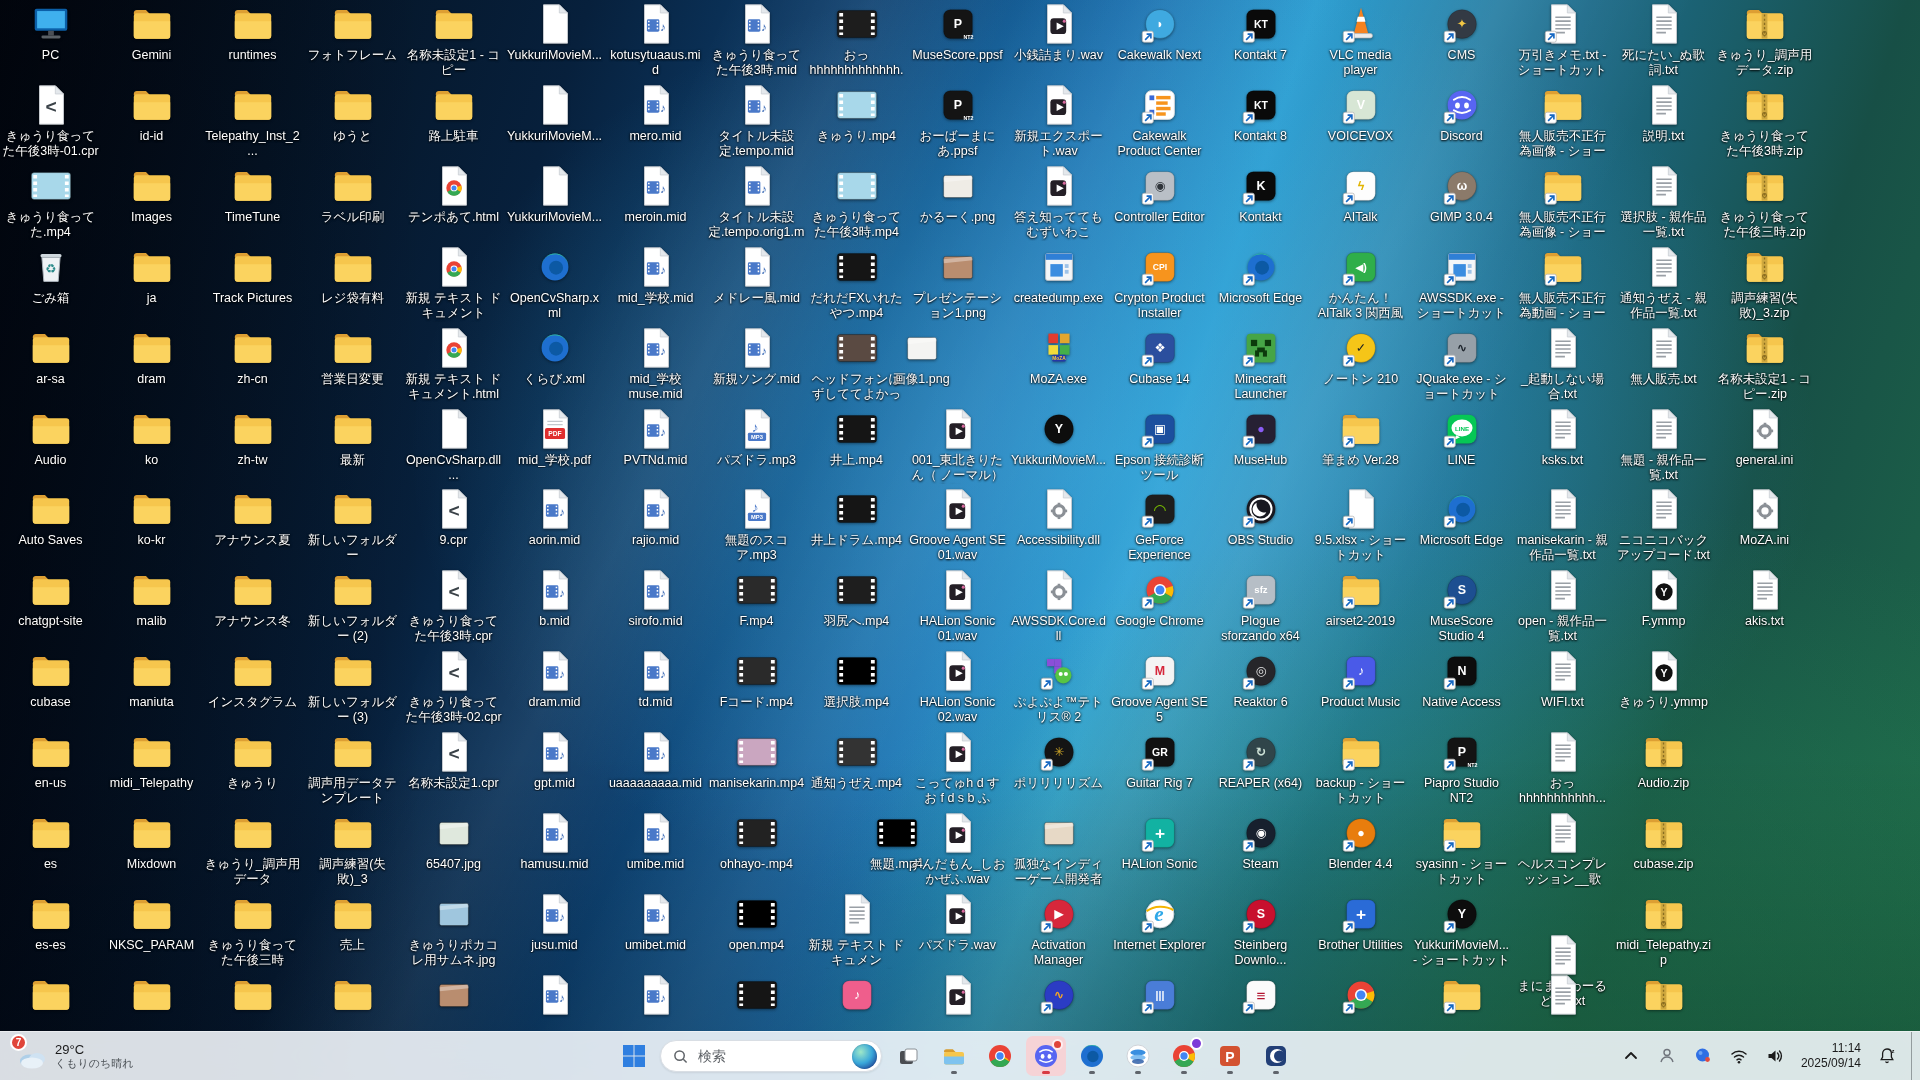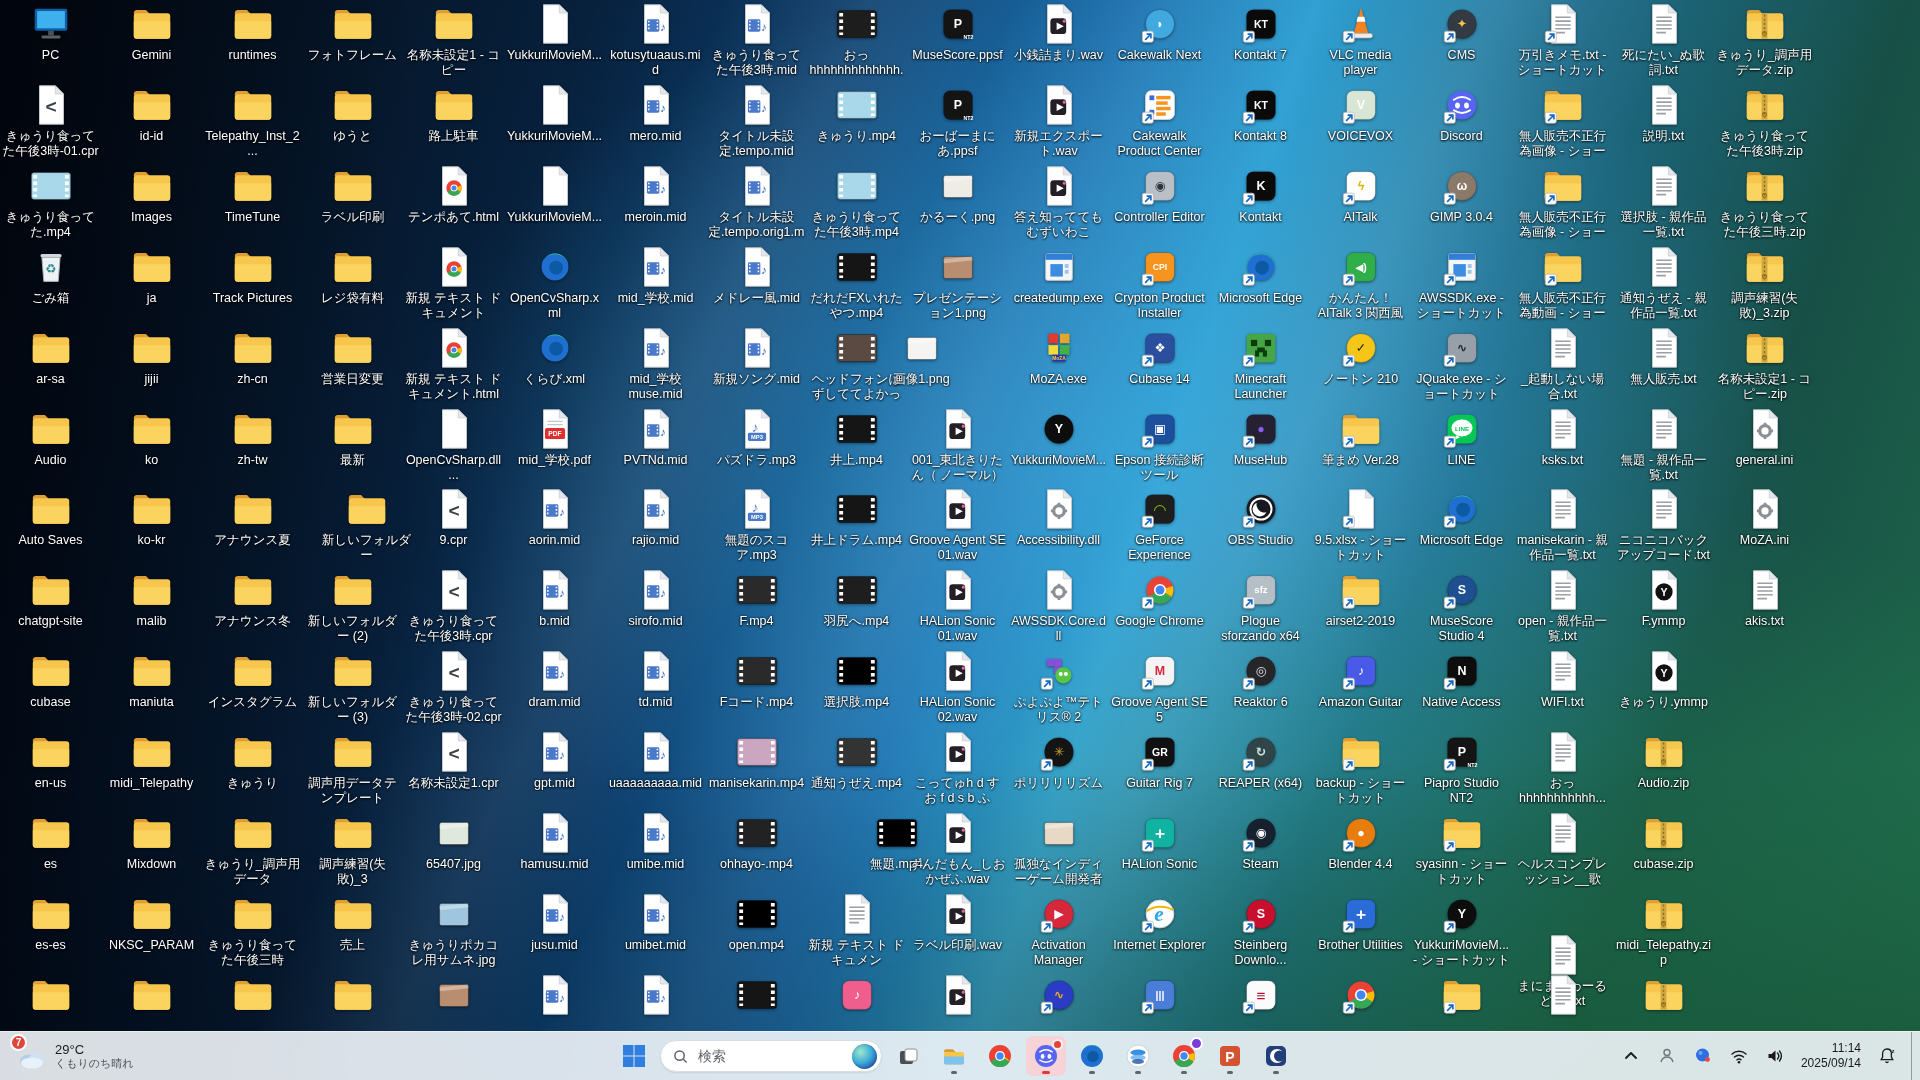--- a/index.html
+++ b/index.html
@@ -721,21 +721,21 @@
   <path d="M5 21h38v15.3a3 3 0 0 1-3 3H8a3 3 0 0 1-3-3z" fill="#fbd35f"></path>
         </svg></div>
     <div class="ilbl">ar-sa</div>
     </div>
     <div class="dicon" style="left:101px;top:324px">
     <div class="ig"><svg class="isvg" viewBox="0 0 48 48">
           <path d="M5 12.5c0-1.9 1.4-3.1 3.1-3.1h9.6l4.3 4.3H5z" fill="#dd9f33"></path>
   <rect x="5" y="12.8" width="38" height="26.5" rx="3" fill="#f6c64d"></rect>
   <path d="M5 21h38v15.3a3 3 0 0 1-3 3H8a3 3 0 0 1-3-3z" fill="#fbd35f"></path>
         </svg></div>
-    <div class="ilbl">jijii</div>
+    <div class="ilbl">dram</div>
     </div>
     <div class="dicon" style="left:202px;top:324px">
     <div class="ig"><svg class="isvg" viewBox="0 0 48 48">
           <path d="M5 12.5c0-1.9 1.4-3.1 3.1-3.1h9.6l4.3 4.3H5z" fill="#dd9f33"></path>
   <rect x="5" y="12.8" width="38" height="26.5" rx="3" fill="#f6c64d"></rect>
   <path d="M5 21h38v15.3a3 3 0 0 1-3 3H8a3 3 0 0 1-3-3z" fill="#fbd35f"></path>
         </svg></div>
     <div class="ilbl">zh-cn</div>
     </div>
     <div class="dicon" style="left:302px;top:324px">
@@ -1057,21 +1057,21 @@
     <div class="ilbl">ko-kr</div>
     </div>
     <div class="dicon" style="left:202px;top:485px">
     <div class="ig"><svg class="isvg" viewBox="0 0 48 48">
           <path d="M5 12.5c0-1.9 1.4-3.1 3.1-3.1h9.6l4.3 4.3H5z" fill="#dd9f33"></path>
   <rect x="5" y="12.8" width="38" height="26.5" rx="3" fill="#f6c64d"></rect>
   <path d="M5 21h38v15.3a3 3 0 0 1-3 3H8a3 3 0 0 1-3-3z" fill="#fbd35f"></path>
         </svg></div>
     <div class="ilbl">アナウンス夏</div>
     </div>
-    <div class="dicon" style="left:316px;top:485px">
+    <div class="dicon" style="left:302px;top:485px">
     <div class="ig"><svg class="isvg" viewBox="0 0 48 48">
           <path d="M5 12.5c0-1.9 1.4-3.1 3.1-3.1h9.6l4.3 4.3H5z" fill="#dd9f33"></path>
   <rect x="5" y="12.8" width="38" height="26.5" rx="3" fill="#f6c64d"></rect>
   <path d="M5 21h38v15.3a3 3 0 0 1-3 3H8a3 3 0 0 1-3-3z" fill="#fbd35f"></path>
         </svg></div>
     <div class="ilbl">新しいフォルダー</div>
     </div>
     <div class="dicon" style="left:403px;top:485px">
     <div class="ig"><svg class="isvg" viewBox="0 0 48 48">
           <path d="M12 4h16.5l8.5 8.5V44H12z" fill="#fff" stroke="#c9cdd2" stroke-width="1"></path>
@@ -1486,21 +1486,21 @@
         </svg></div>
     <div class="ilbl">Reaktor 6</div>
     </div>
     <div class="dicon" style="left:1310px;top:647px">
     <div class="ig"><svg class="isvg" viewBox="0 0 48 48">
           <rect x="9" y="9" width="30" height="30" rx="7" fill="#4a5ae8" stroke="rgba(0,0,0,.15)"></rect>
           <text x="24" y="28.68" text-anchor="middle" font-size="13" fill="#fff" font-weight="bold" font-family="Liberation Sans, DejaVu Sans, sans-serif">♪</text>
           <rect x="5.5" y="31.5" width="11.5" height="11.5" rx="2" fill="#fff" stroke="#b5b5b5" stroke-width="0.8"></rect>
   <path d="M8.5 40.5l5.5-5.5M14.5 39v-4.5H10" stroke="#1567c2" stroke-width="1.7" fill="none"></path>
         </svg></div>
-    <div class="ilbl">Amazon Guitar</div>
+    <div class="ilbl">Product Music</div>
     </div>
     <div class="dicon" style="left:1411px;top:647px">
     <div class="ig"><svg class="isvg" viewBox="0 0 48 48">
           <rect x="9" y="9" width="30" height="30" rx="7" fill="#0d0d0d" stroke="rgba(0,0,0,.15)"></rect>
           <text x="24" y="28.68" text-anchor="middle" font-size="13" fill="#fff" font-weight="bold" font-family="Liberation Sans, DejaVu Sans, sans-serif">N</text>
           <rect x="5.5" y="31.5" width="11.5" height="11.5" rx="2" fill="#fff" stroke="#b5b5b5" stroke-width="0.8"></rect>
   <path d="M8.5 40.5l5.5-5.5M14.5 39v-4.5H10" stroke="#1567c2" stroke-width="1.7" fill="none"></path>
         </svg></div>
     <div class="ilbl">Native Access</div>
     </div>
@@ -1897,21 +1897,21 @@
     <div class="ilbl">新規 テキスト ドキュメント.musicxml</div>
     </div>
     <div class="dicon" style="left:907px;top:890px">
     <div class="ig"><svg class="isvg" viewBox="0 0 48 48">
           <path d="M12 4h16.5l8.5 8.5V44H12z" fill="#fff" stroke="#c9cdd2" stroke-width="1"></path>
           <path d="M28.5 4l8.5 8.5h-8.5z" fill="#e4e8ec" stroke="#c9cdd2" stroke-width="0.8"></path>
           <rect x="15" y="18" width="16.5" height="16.5" rx="3.5" fill="#241f26"></rect>
           <path d="M21.5 22.5l7.5 3.9-7.5 3.9z" fill="#fff"></path>
           <circle cx="29.5" cy="21" r="1.6" fill="#d86a9e"></circle>
         </svg></div>
-    <div class="ilbl">ラベル印刷.wav</div>
+    <div class="ilbl">パズドラ.wav</div>
     </div>
     <div class="dicon" style="left:1008px;top:890px">
     <div class="ig"><svg class="isvg" viewBox="0 0 48 48">
           <circle cx="24" cy="24" r="15" fill="#d6273b" stroke="rgba(0,0,0,.15)"></circle>
           <text x="24" y="28.68" text-anchor="middle" font-size="13" fill="#fff" font-weight="bold" font-family="Liberation Sans, DejaVu Sans, sans-serif">▶</text>
           <rect x="5.5" y="31.5" width="11.5" height="11.5" rx="2" fill="#fff" stroke="#b5b5b5" stroke-width="0.8"></rect>
   <path d="M8.5 40.5l5.5-5.5M14.5 39v-4.5H10" stroke="#1567c2" stroke-width="1.7" fill="none"></path>
         </svg></div>
     <div class="ilbl">Activation Manager</div>
     </div>

